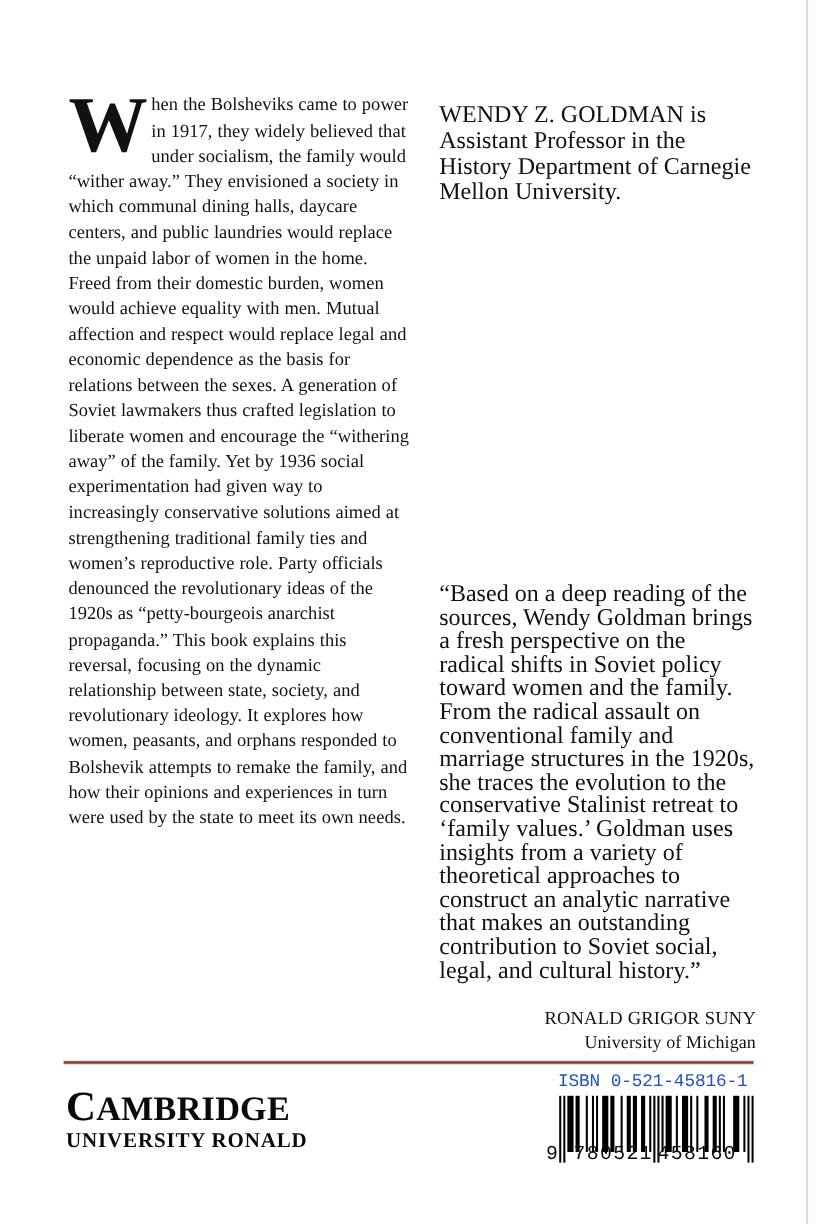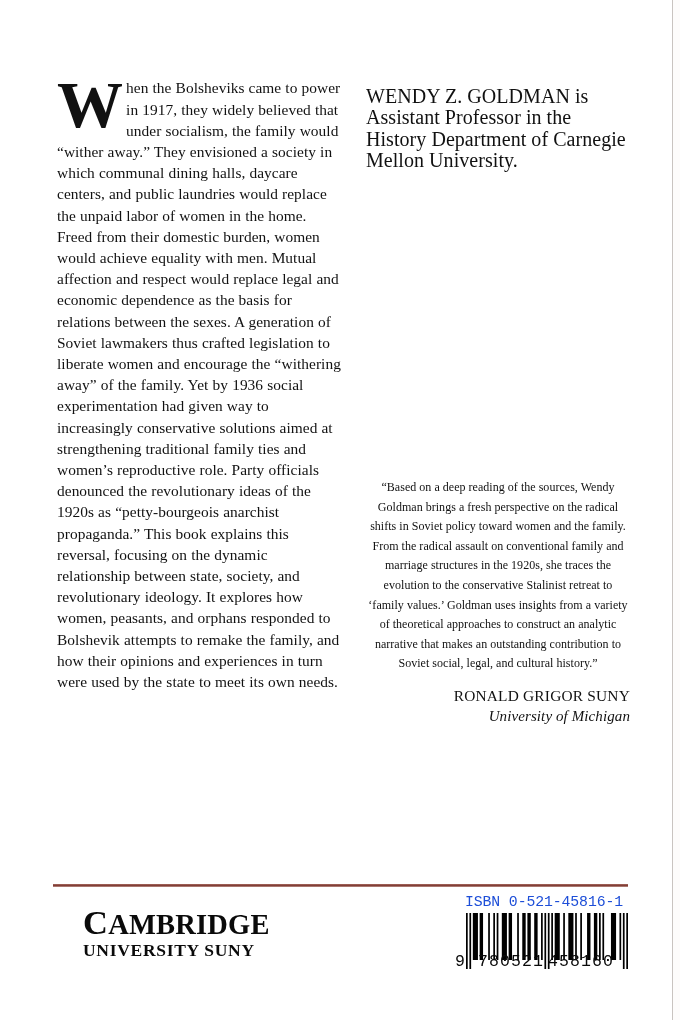--- a/index.html
+++ b/index.html
@@ -73,58 +73,55 @@
   }
 
   
   .review-block {
     position: absolute;
     left: 366px;
     top: 466px;
     width: 264px;
   }
   .review {
-    font-size: 12px;
+    font-size: 20px;
     line-height: 19.6px;
     letter-spacing: 0.03px;
-    text-align: center;
   }
   .reviewer {
     margin-top: 4px;
     font-size: 15.4px;
     line-height: 20px;
     text-align: right;
     letter-spacing: 0.2px;
   }
   .reviewer-affil {
     font-size: 15px;
     line-height: 20px;
     text-align: right;
-    font-style: italic;
     letter-spacing: 0.1px;
   }
 
   
   .rule {
     position: absolute;
     left: 53px;
     top: 884px;
     width: 575px;
     height: 3px;
     background: #8f4a42;
     background: linear-gradient(to bottom, #a86a60 0%, #7d3b33 55%, #c49a92 100%);
   }
 
   
   .logo {
     position: absolute;
     left: 55px;
     top: 908px;
     width: 260px;
-    margin-left: 28px;
   }
   .logo-main {
     font-family: "Liberation Serif", "DejaVu Serif", serif;
     font-weight: 700;
     font-size: 28.5px;
     line-height: 29px;
     letter-spacing: 0.2px;
     color: #0a0a0a;
   }
   .logo-main .cap {
@@ -213,21 +210,21 @@
   <div class="review-block">
     <p class="review">“Based on a deep reading of the sources, Wendy Goldman brings a fresh perspective on the radical shifts in Soviet policy toward women and the family. From the radical assault on conventional family and marriage structures in the 1920s, she traces the evolution to the conservative Stalinist retreat to ‘family values.’ Goldman uses insights from a variety of theoretical approaches to construct an analytic narrative that makes an outstanding contribution to Soviet social, legal, and cultural history.”</p>
     <div class="reviewer">RONALD GRIGOR SUNY</div>
     <div class="reviewer-affil">University of Michigan</div>
   </div>
 
   <div class="rule"></div>
 
   <div class="logo">
     <div class="logo-main"><span class="cap">C</span><span>AMBRIDGE</span></div>
-    <div class="logo-sub">UNIVERSITY SUNY</div>
+    <div class="logo-sub">UNIVERSITY RONALD</div>
   </div>
 
   <div class="barcode-box">
     <div class="isbn-text">ISBN 0-521-45816-1</div>
     <div class="bars-wrap">
       <svg class="bars" width="184" height="56" viewBox="0 0 184 56" xmlns="http://www.w3.org/2000/svg">
         <rect x="0" y="0" width="184" height="56" fill="#ffffff"></rect>
         <g fill="#000000" id="bargroup">
             <rect x="14.00" y="0" width="1.71" height="56"></rect>
             <rect x="17.41" y="0" width="1.71" height="56"></rect>

